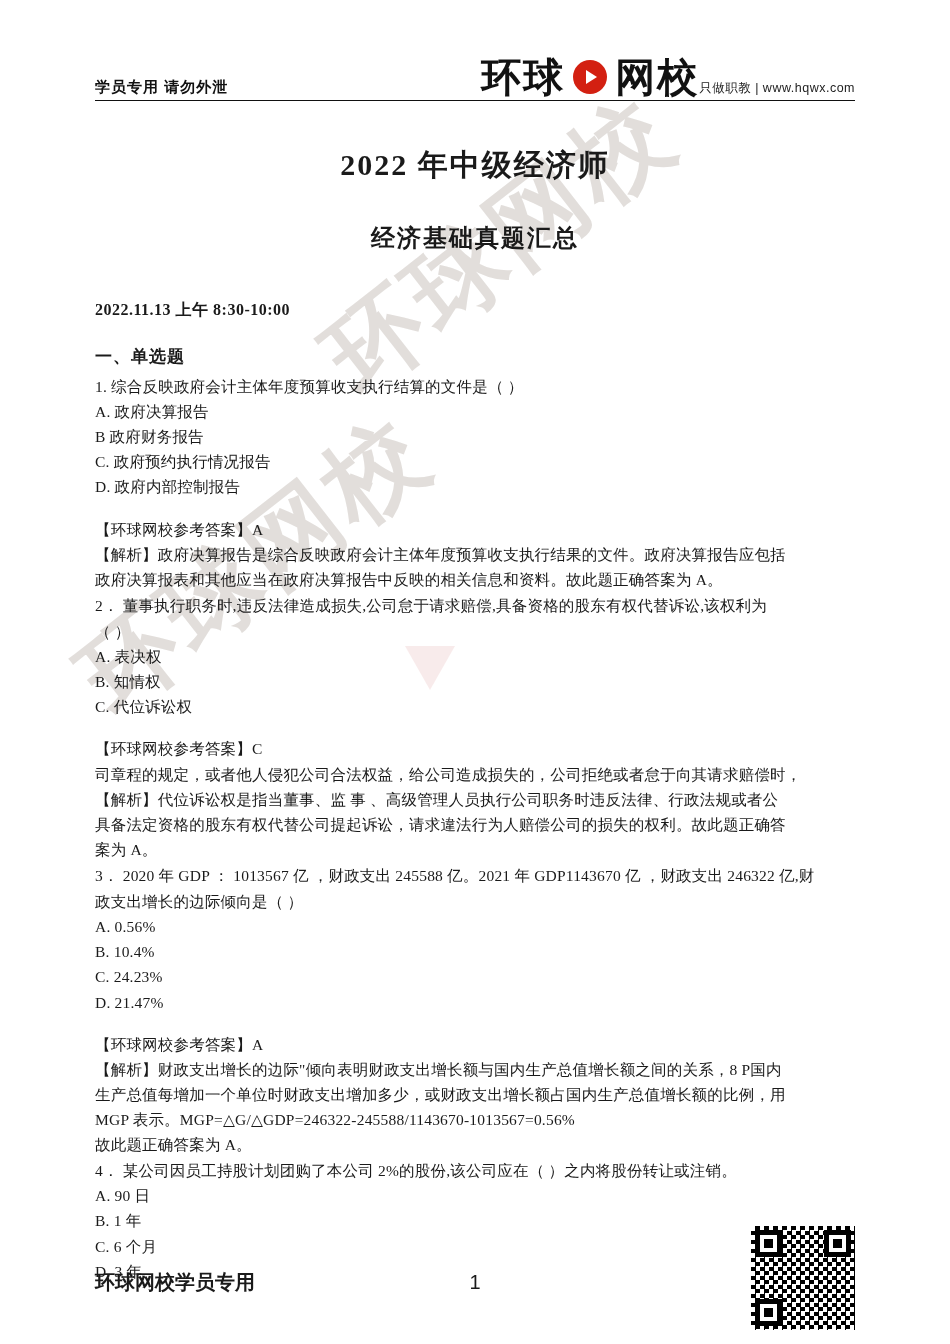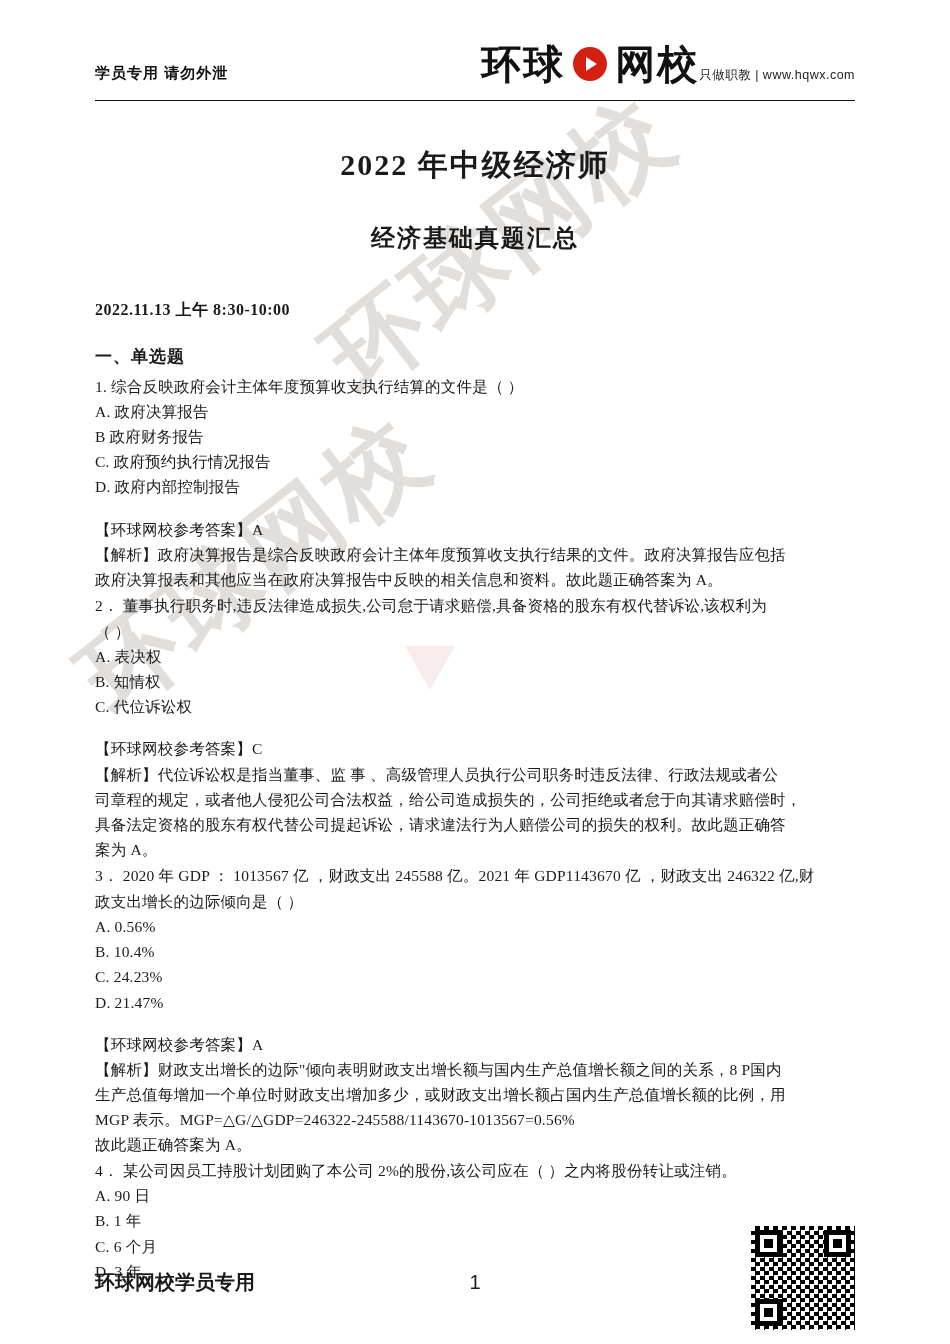--- a/index.html
+++ b/index.html
@@ -58,21 +58,21 @@
   }
 
   
   .header {
     position: relative;
     z-index: 2;
     height: 110px;
     padding-top: 44px;
     display: flex;
     justify-content: space-between;
-    align-items: flex-start;
+    align-items: center;
   }
   .header-left {
     font-family: "Liberation Sans", sans-serif;
     font-weight: bold;
     font-size: 15px;
     letter-spacing: 1px;
     color: #111;
     padding-top: 20px;
   }
   .brand {
@@ -261,22 +261,22 @@
       <div class="line exp">政府决算报表和其他应当在政府决算报告中反映的相关信息和资料。故此题正确答案为 A。</div>
     </div>
 
     <div>
       <div class="line q">2． 董事执行职务时,违反法律造成损失,公司怠于请求赔偿,具备资格的股东有权代替诉讼,该权利为</div>
       <div class="line q">（  ）</div>
       <div class="line opt">A. 表决权</div>
       <div class="line opt">B. 知情权</div>
       <div class="line opt">C. 代位诉讼权</div>
       <div class="line ans">【环球网校参考答案】C</div>
+      <div class="line exp">司章程的规定，或者他人侵犯公司合法权益，给公司造成损失的，公司拒绝或者怠于向其请求赔偿时，</div>
       <div class="line exp">【解析】代位诉讼权是指当董事、监  事 、高级管理人员执行公司职务时违反法律、行政法规或者公</div>
-      <div class="line exp">司章程的规定，或者他人侵犯公司合法权益，给公司造成损失的，公司拒绝或者怠于向其请求赔偿时，</div>
       <div class="line exp">具备法定资格的股东有权代替公司提起诉讼，请求違法行为人赔偿公司的损失的权利。故此题正确答</div>
       <div class="line exp">案为 A。</div>
     </div>
 
     <div>
       <div class="line q">3． 2020 年 GDP ： 1013567 亿 ，财政支出 245588 亿。2021 年 GDP1143670 亿 ，财政支出 246322 亿,财</div>
       <div class="line q">政支出增长的边际倾向是（ ）</div>
       <div class="line opt">A. 0.56%</div>
       <div class="line opt">B. 10.4%</div>
       <div class="line opt">C. 24.23%</div>

